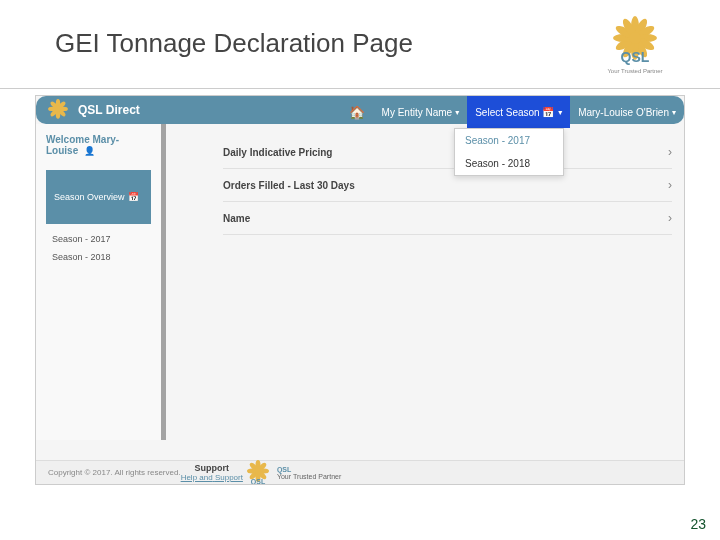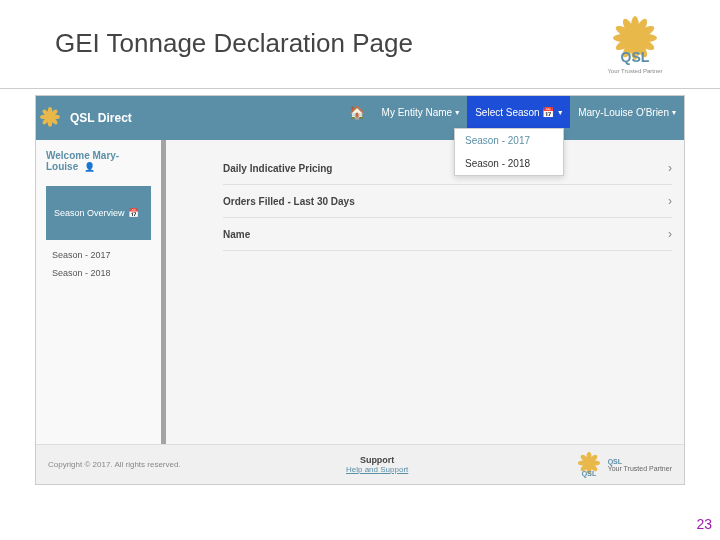--- a/index.html
+++ b/index.html
@@ -48,25 +48,26 @@
       width: 650px;
       height: 390px;
       border: 1px solid #ccc;
       background: #f5f5f5;
       overflow: hidden;
     }
 
     
     .app-header {
       background: #5b8fa8;
-      height: 44px;
-      display: flex;
-      align-items: center;
-      padding: 0 0;
+      height: 28px;
+      display: flex;
+      align-items: center;
+      padding: 0 8px;
       position: relative;
+      border-radius: 10px;
     }
 
     .app-header-logo {
       width: 28px;
       height: 22px;
       margin-right: 6px;
     }
 
     .app-header-brand {
       color: #fff;
@@ -213,25 +214,24 @@
     }
 
     .content-row-arrow {
       color: #888;
       font-size: 12px;
     }
 
     
     .app-footer {
       background: #f0f0f0;
-      height: 40px;
+      height: 24px;
       border-top: 1px solid #ddd;
       display: flex;
       align-items: center;
-      justify-content: space-between;
       padding: 0 12px;
       position: absolute;
       bottom: 0;
       left: 0;
       right: 0;
     }
 
     .footer-left {
       font-size: 8px;
       color: #888;
@@ -262,23 +262,23 @@
 
     .footer-qsl-text {
       font-size: 7px;
       color: #666;
     }
 
     
     .page-number {
       position: absolute;
       bottom: 8px;
-      right: 8px;
+      right: 14px;
       font-size: 14px;
-      color: #a21caf;
+      color: #14532d;
     }
 
     
     .qsl-logo-svg {
       display: block;
     }
 
     
     .title-divider {
       position: absolute;

